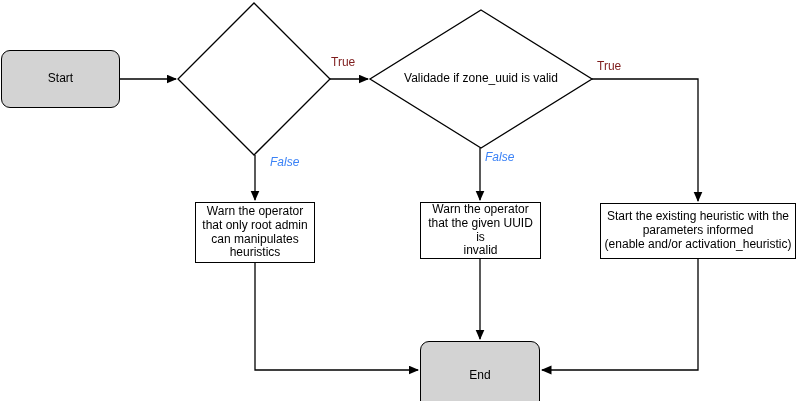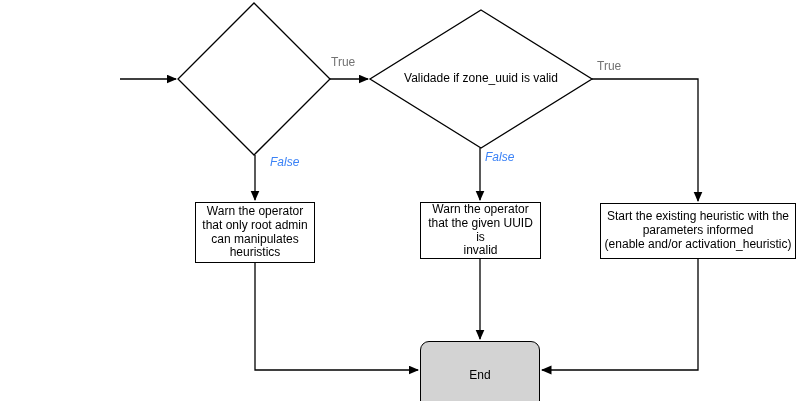--- a/index.html
+++ b/index.html
@@ -35,21 +35,21 @@
     padding: 17px 2px;
   }
   .decision-label {
     background: transparent;
   }
   .edge-label {
     position: absolute;
     white-space: nowrap;
     line-height: 1.1;
   }
-  .edge-label.true  { color: #737373; }
+  .edge-label.true  { color: #7f1d1d; }
   .edge-label.false { color: #3b82f6; font-style: italic; }
 </style>
 </head>
 <body>
 
 <div class="canvas">
 
   <svg class="edge-layer" width="801" height="401" viewBox="0 0 801 401">
     <defs>
       <marker id="arrowhead" markerUnits="userSpaceOnUse" markerWidth="11" markerHeight="10" refX="9.5" refY="4.5" orient="auto">
@@ -63,20 +63,23 @@
     <polyline points="120,79 176,79" fill="none" stroke="#000000" stroke-width="1.3" marker-end="url(#arrowhead)"></polyline>
     <polyline points="330,79 368,79" fill="none" stroke="#000000" stroke-width="1.3" marker-end="url(#arrowhead)"></polyline>
     <polyline points="255,155 255,200" fill="none" stroke="#000000" stroke-width="1.3" marker-end="url(#arrowhead)"></polyline>
     <polyline points="480,148 480,200" fill="none" stroke="#000000" stroke-width="1.3" marker-end="url(#arrowhead)"></polyline>
     <polyline points="592,79 698,79 698,201" fill="none" stroke="#000000" stroke-width="1.3" marker-end="url(#arrowhead)"></polyline>
     <polyline points="480,259 480,339" fill="none" stroke="#000000" stroke-width="1.3" marker-end="url(#arrowhead)"></polyline>
     <polyline points="255,262 255,370 418,370" fill="none" stroke="#000000" stroke-width="1.3" marker-end="url(#arrowhead)"></polyline>
     <polyline points="698,259 698,370 542,370" fill="none" stroke="#000000" stroke-width="1.3" marker-end="url(#arrowhead)"></polyline>
   </svg>
 
+  <div class="node terminator" style="left:1px; top:50px; width:119px; height:58px;">
+    <span>Start</span>
+  </div>
 
 
   <div class="node decision-label" style="left:370px; top:10px; width:222px; height:138px;text-align:right;">Validade if zone_uuid is valid</div>
 
   <div class="node process" style="left:195px; top:202px; width:120px; height:61px;">Warn the operator
 that only root admin
 can manipulates
 heuristics</div>
 
   <div class="node process" style="left:420px; top:202px; width:121px; height:57px;">Warn the operator

